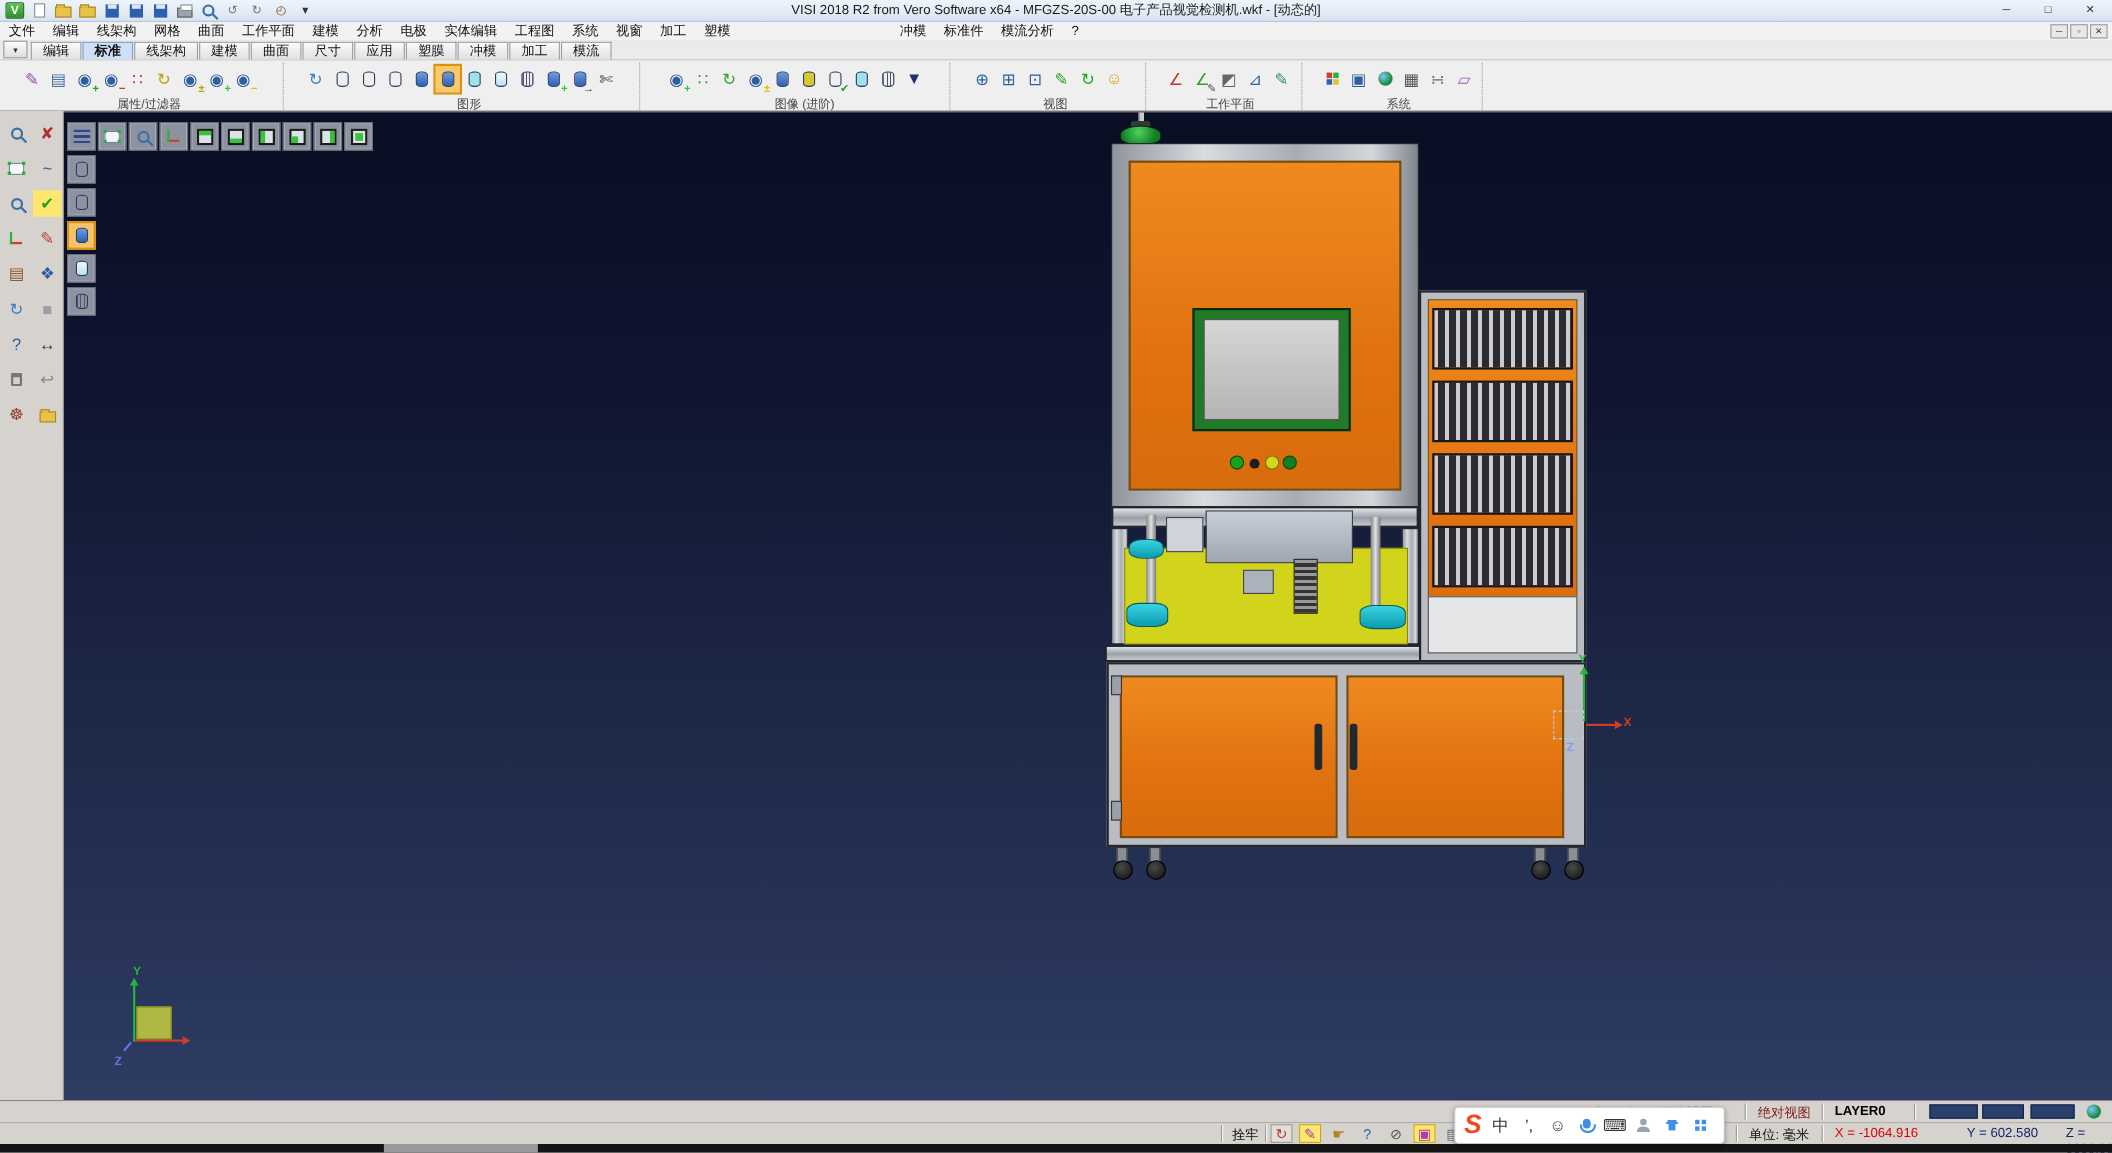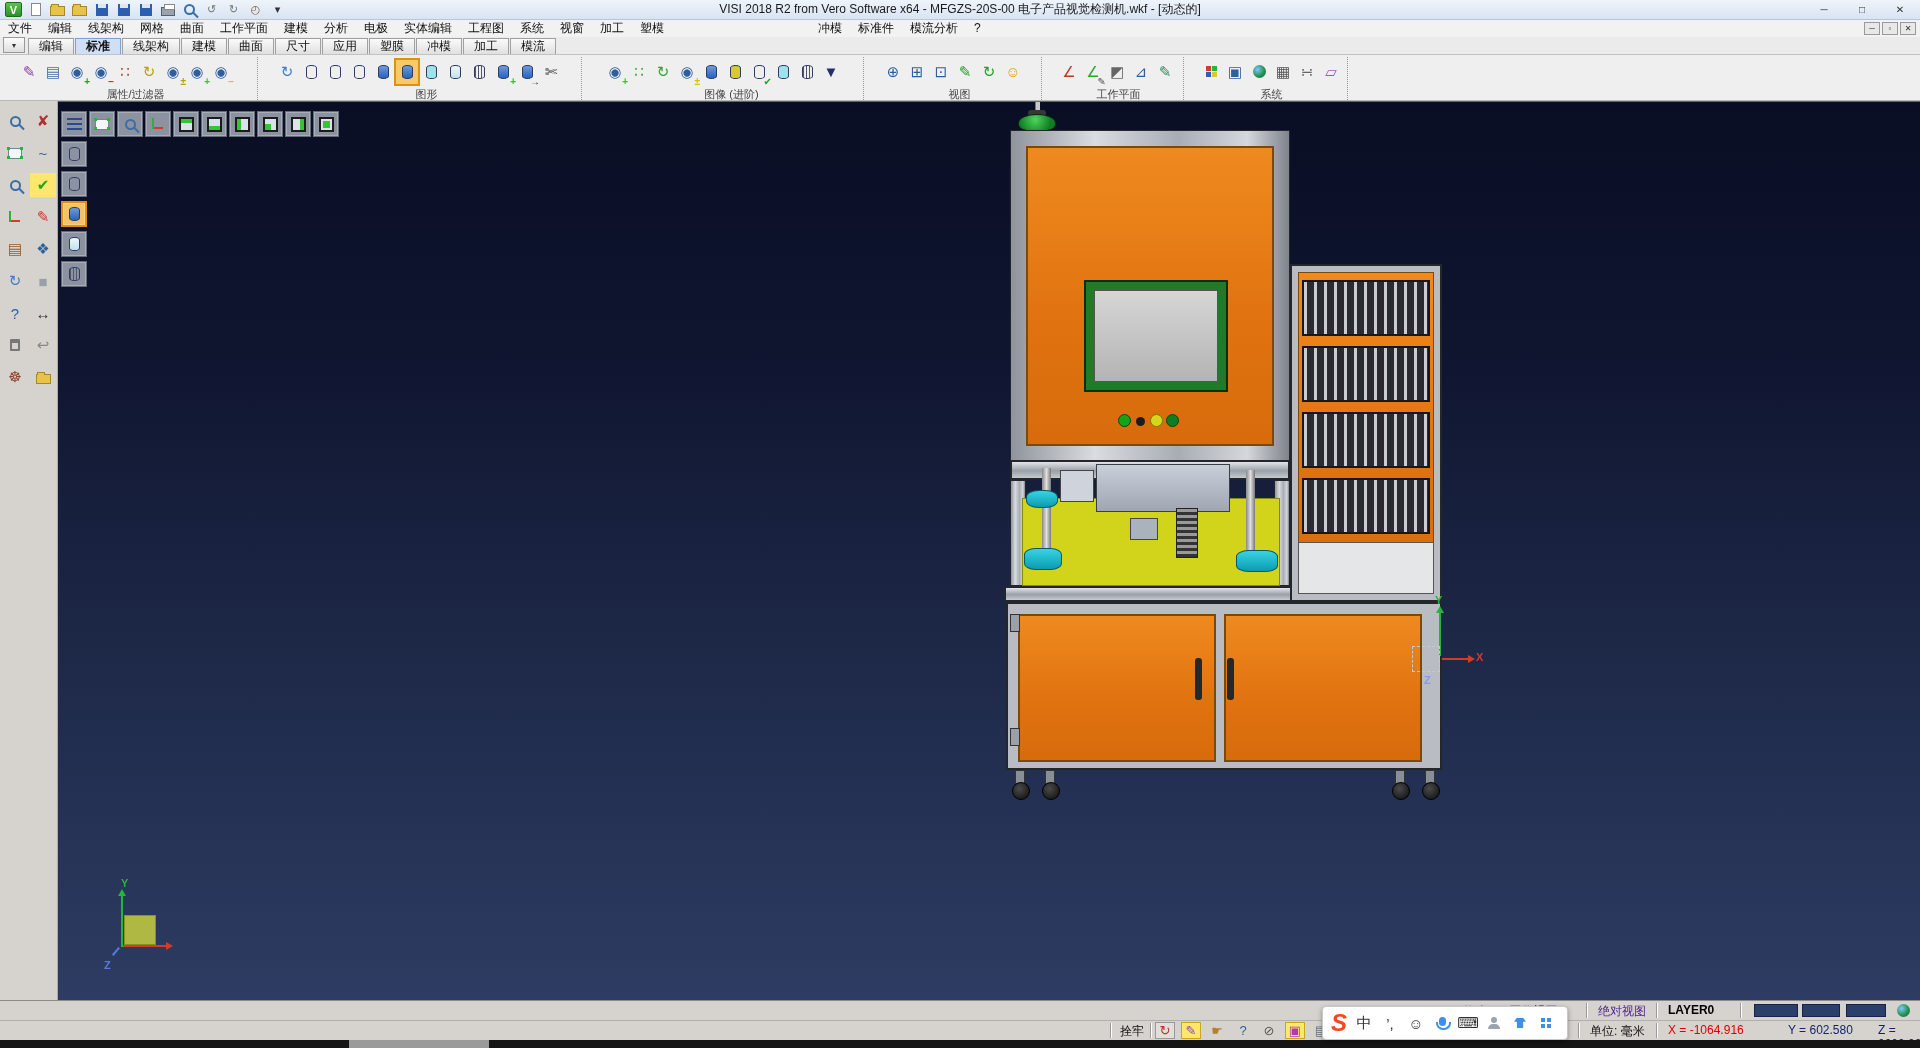--- a/index.html
+++ b/index.html
@@ -662,21 +662,21 @@
       <i class="arrow-right" style="left:62px;top:65px"></i>
       <i style="position:absolute;left:10px;top:72px;width:10px;height:10px;border-left:2px solid #5a78e0;transform:rotate(40deg)"></i>
       <span class="t-lbl" style="left:0;top:82px;color:#5a78e0">Z</span>
     </div>
   </div>
 
   <div id="status1">
     <span class="abs" style="left:1448px;top:2px;color:#667">◎</span>
     <span class="abs" style="left:1463px;top:2px">修改 XY 工作视图</span>
     <i class="vsep" style="left:1586px"></i>
-    <span class="abs" style="left:1598px;top:2px;color:#4c1d95">绝对视图</span>
+    <span class="abs" style="left:1598px;top:2px;color:#7f1d1d">绝对视图</span>
     <i class="vsep" style="left:1656px"></i>
     <span class="abs" style="left:1668px;top:2px;color:#000;font-weight:bold">LAYER0</span>
     <i class="vsep" style="left:1740px"></i>
     <div class="swatch" style="left:1754px;width:44px"></div>
     <div class="swatch" style="left:1802px;width:38px"></div>
     <div class="swatch" style="left:1846px;width:40px"></div>
     <div class="globe abs" style="left:1897px;top:3px"></div>
   </div>
 
   <div id="status2">

